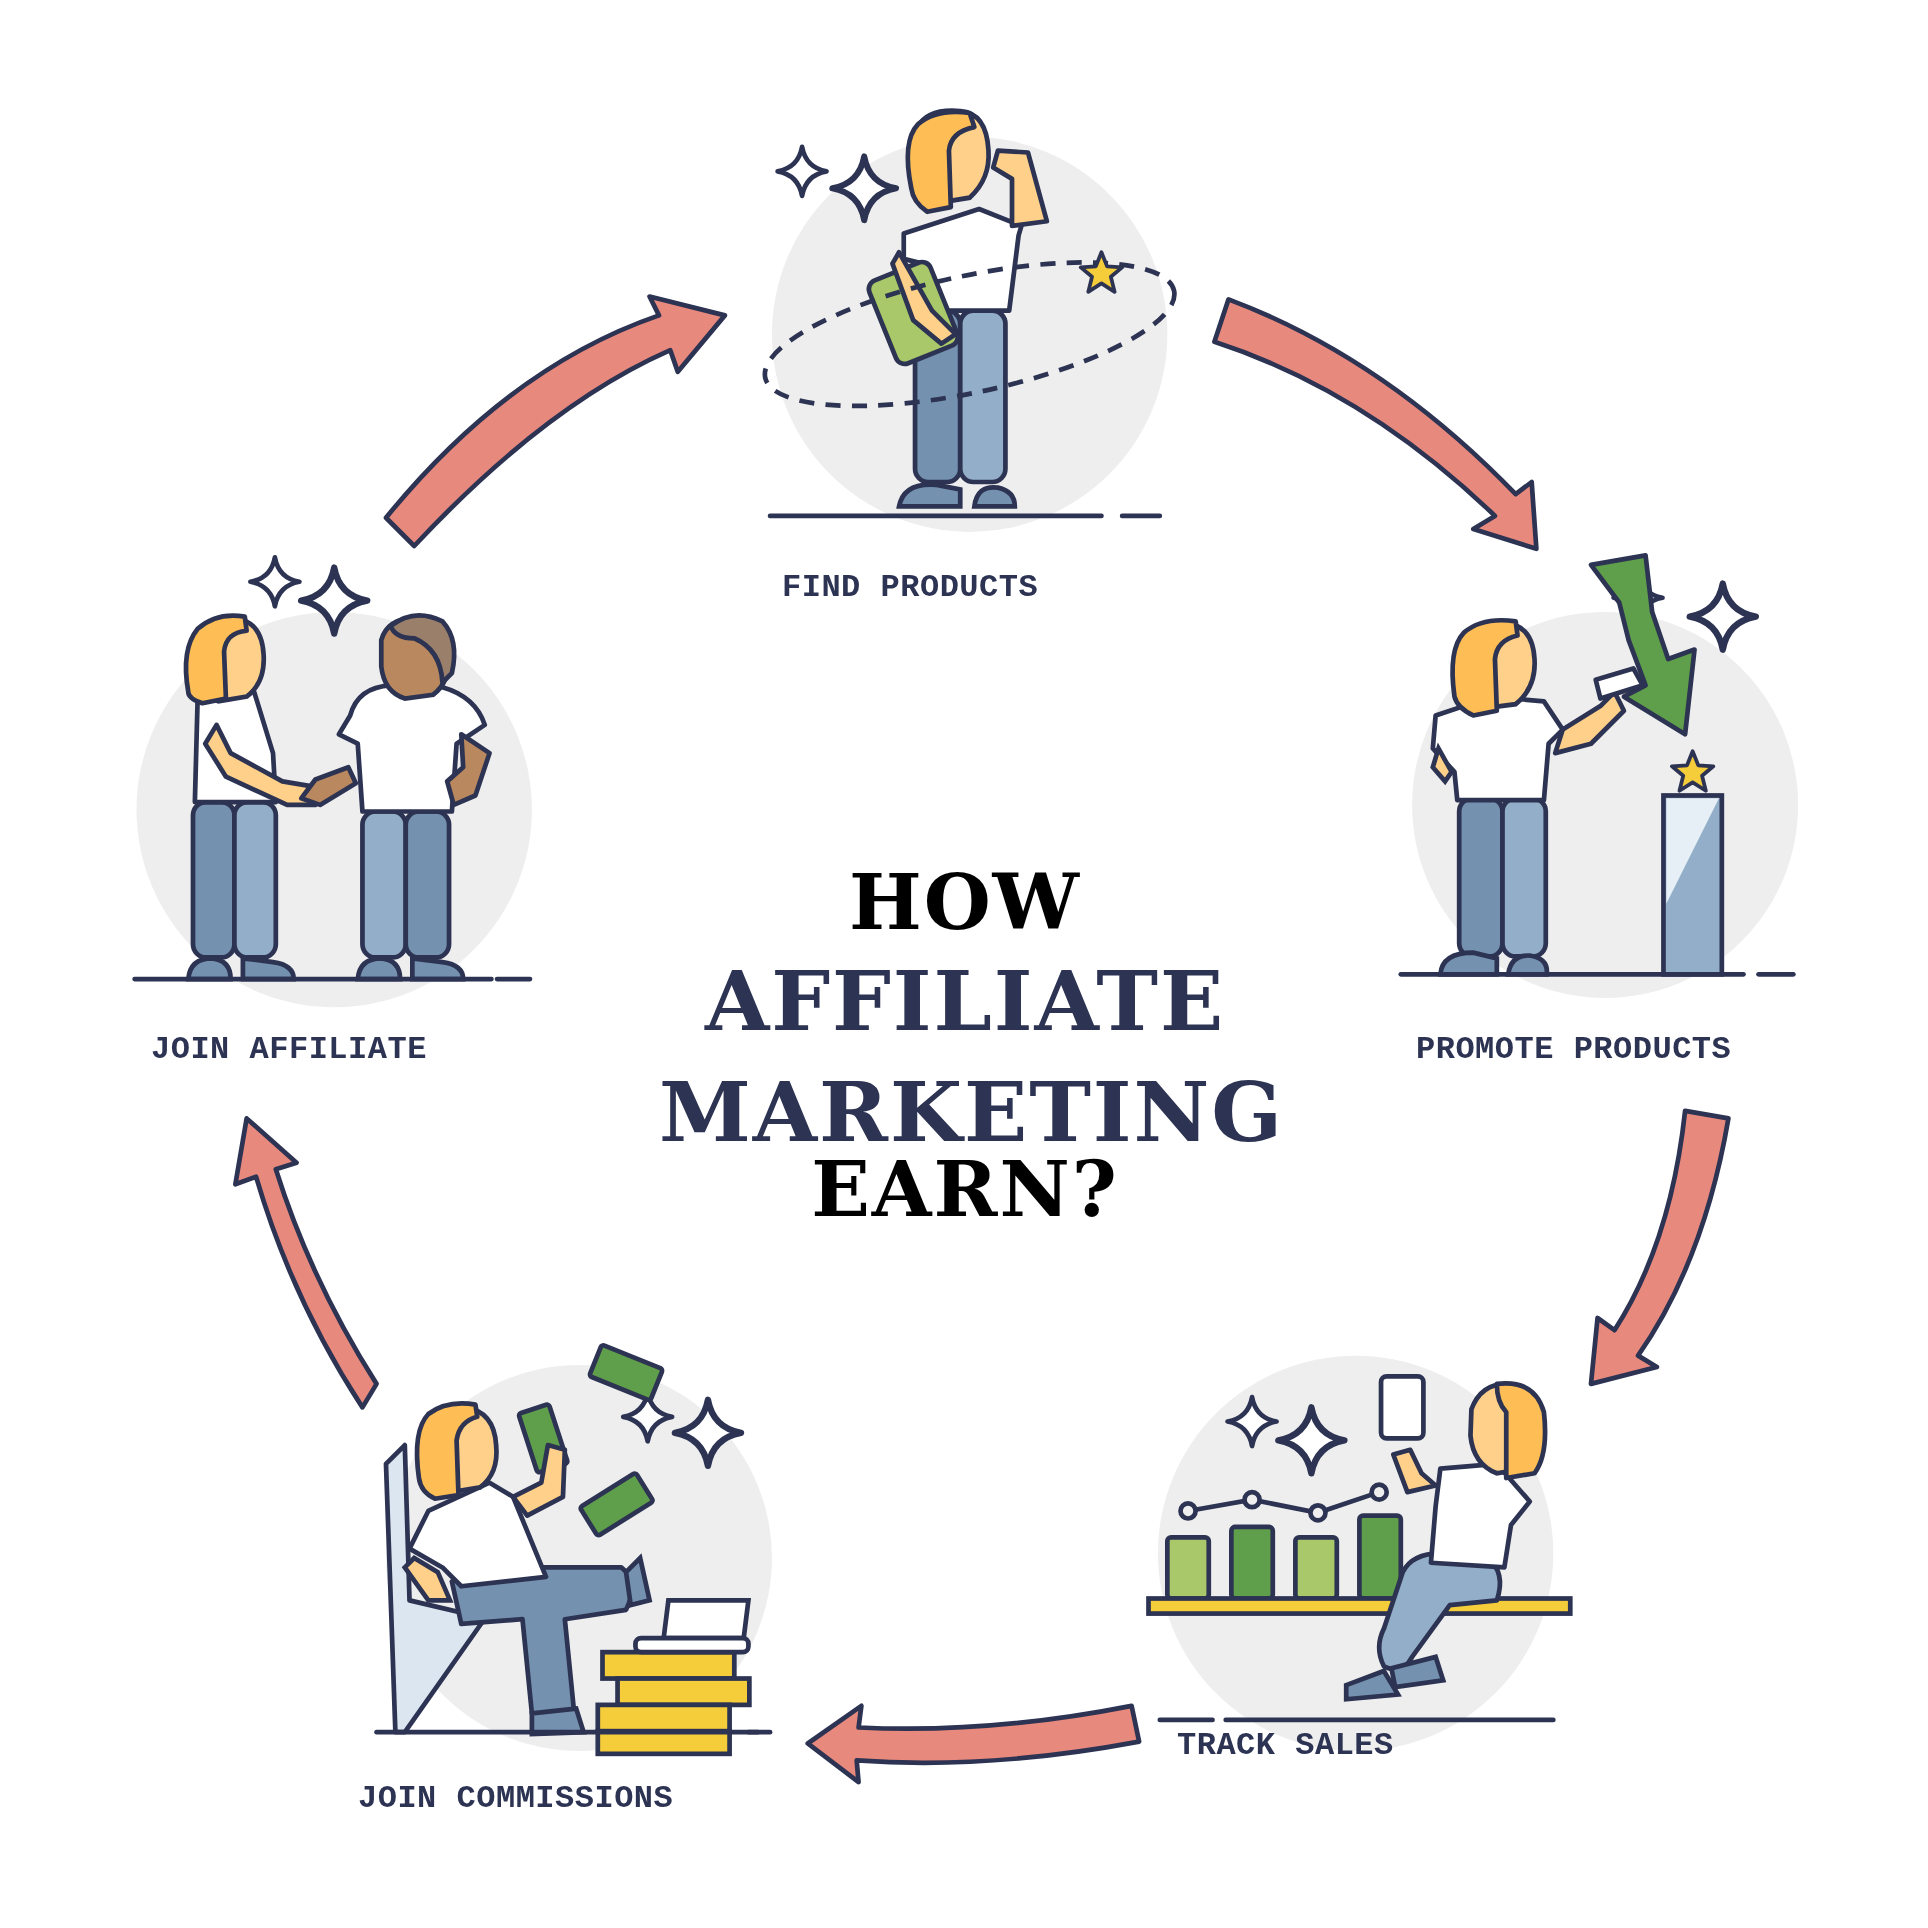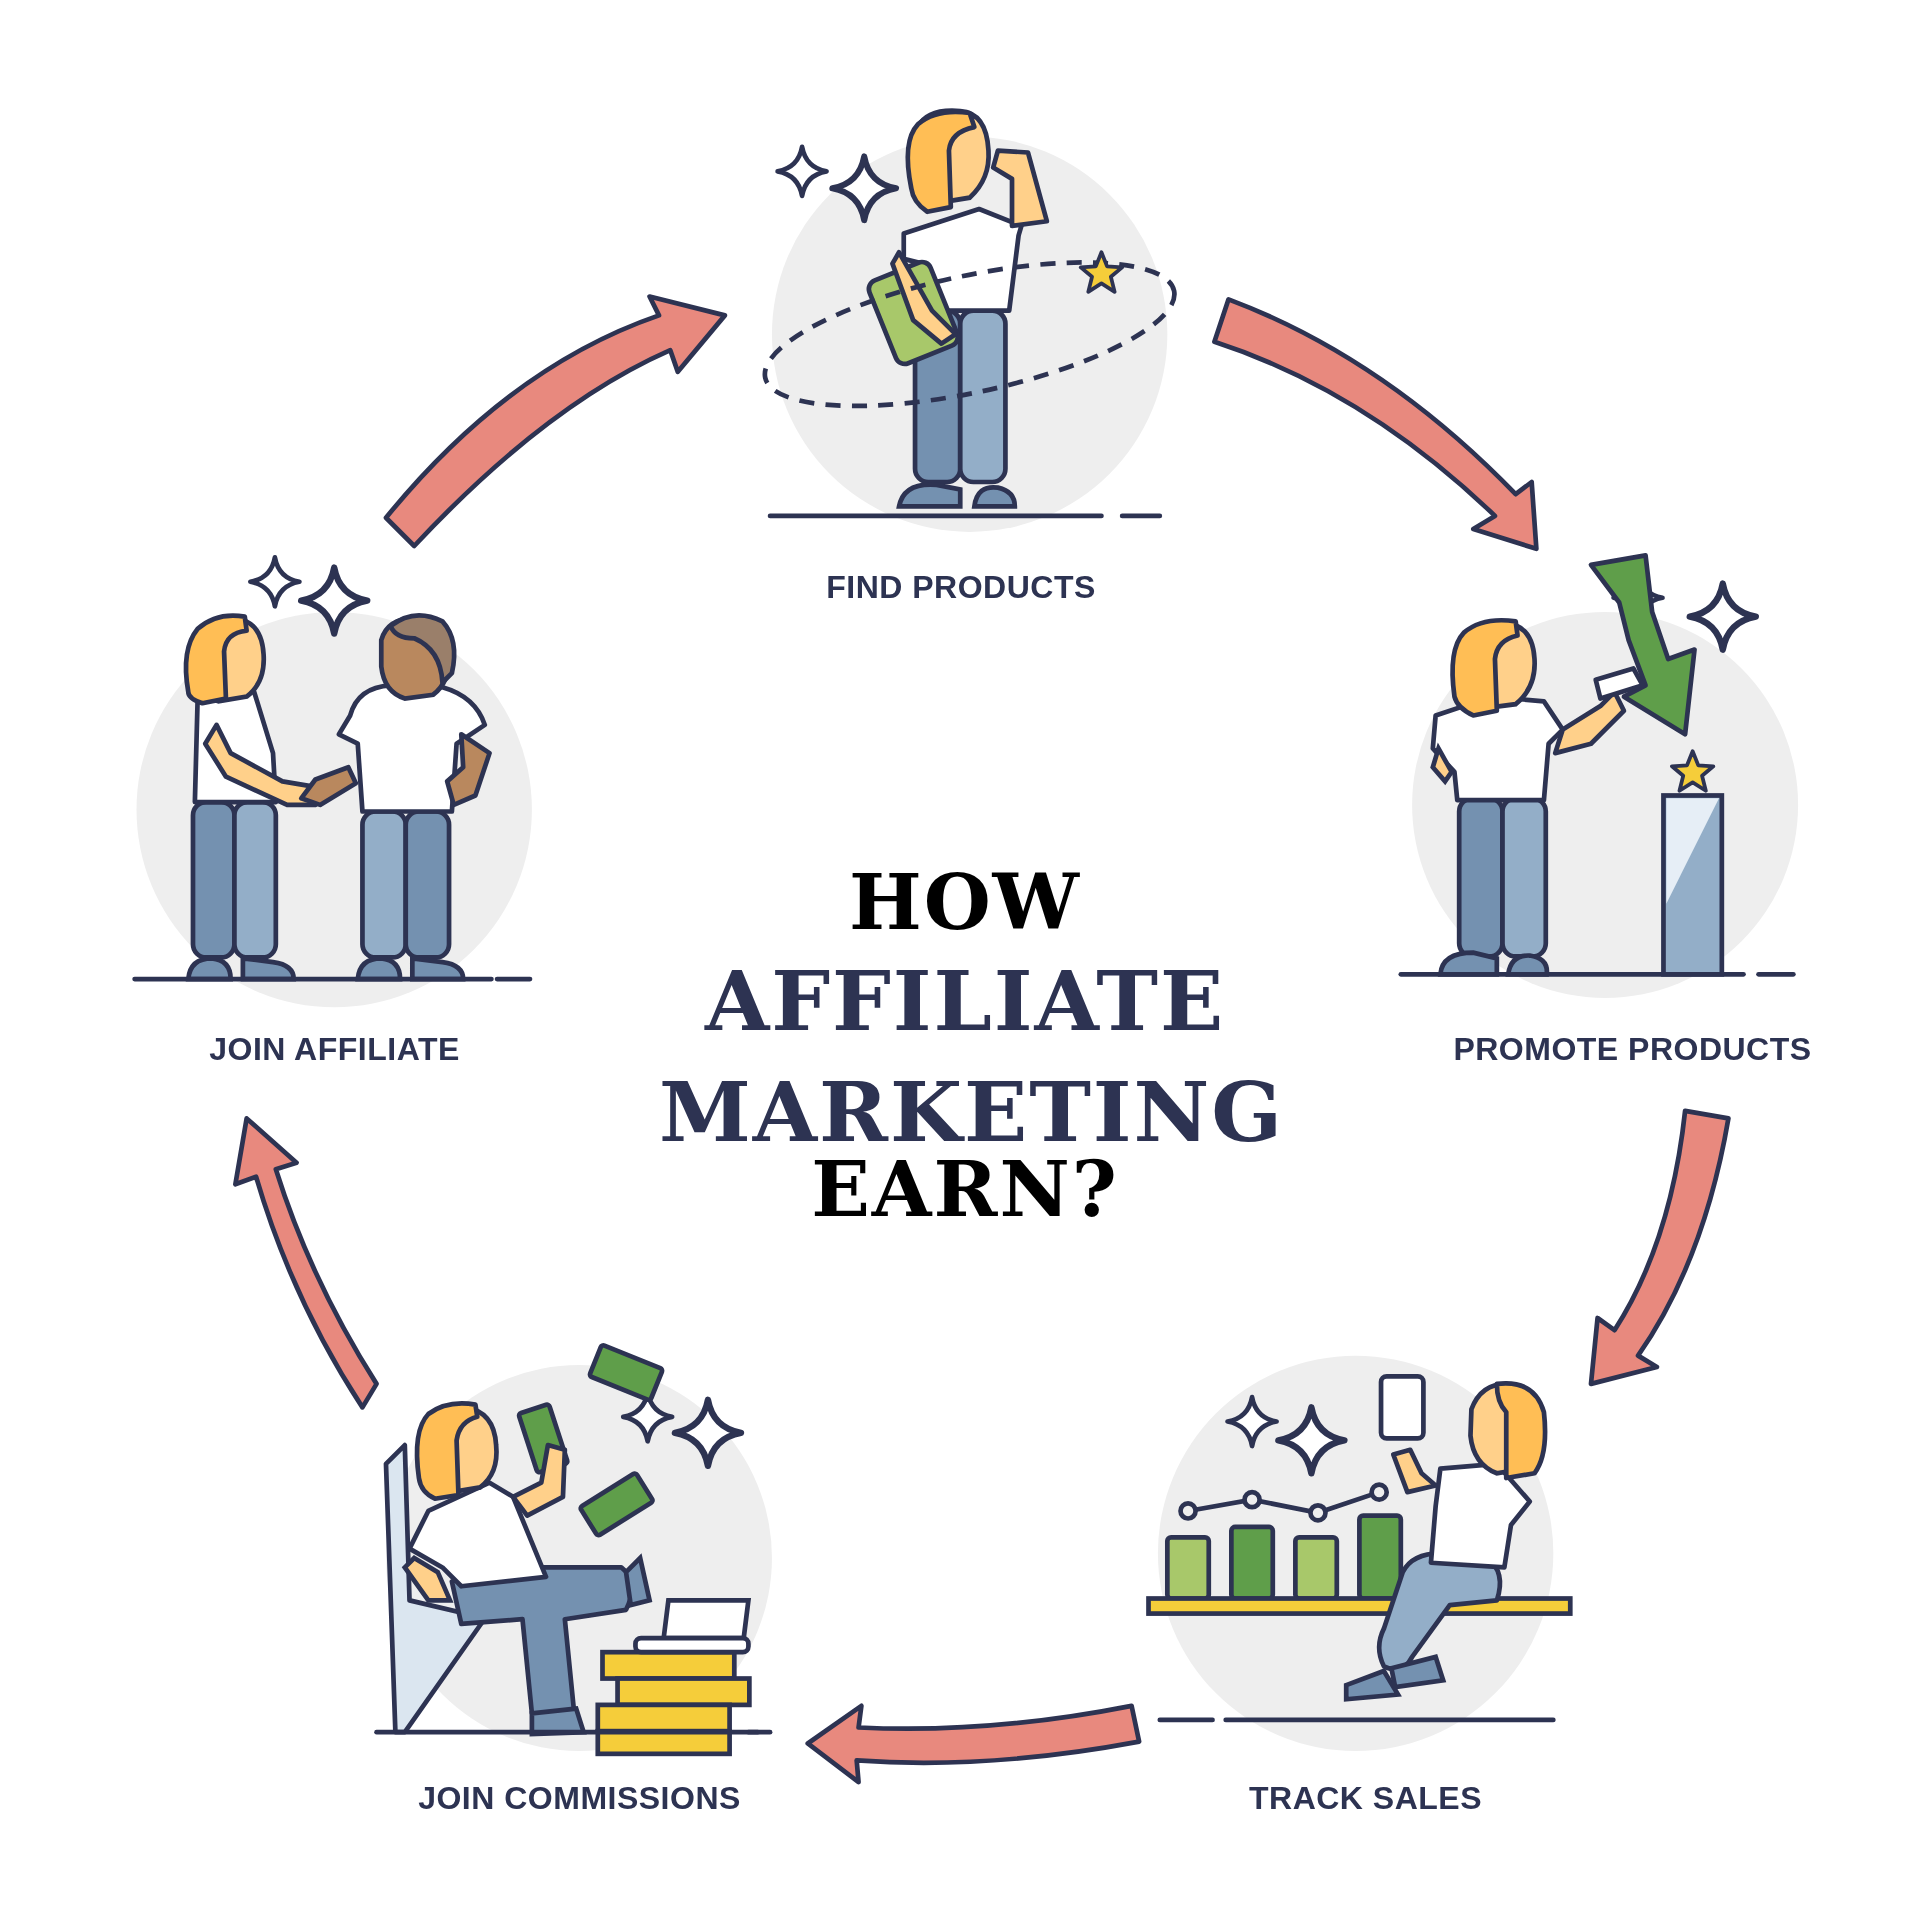--- a/index.html
+++ b/index.html
@@ -3,22 +3,22 @@
 <meta charset="utf-8">
 <style>
   html, body { margin:0; padding:0; background:#ffffff; }
   body { width:1928px; height:1928px; position:relative; overflow:hidden;
          font-family:"DejaVu Serif", "Liberation Serif", serif; }
   .layer { position:absolute; left:0; top:0; width:1928px; height:1928px; }
   .title { position:absolute; left:659px; width:612px; text-align:center;
            font-family:"DejaVu Serif", serif; font-weight:bold; letter-spacing:1.9px; line-height:1; }
   .t-light { color:#000000; font-size:77px; }
   .t-dark  { color:#2d3352; font-size:83px; }
-  .label { position:absolute; font-family:Liberation Sans, sans-serif; font-weight:bold;
-           font-size:32px; color:#2d3352; text-align:center; letter-spacing:0.5px; white-space:nowrap; }
+  .label { position:absolute; font-family:Liberation Mono, monospace; font-weight:bold;
+           font-size:32px; color:#2d3352; letter-spacing:0.5px; white-space:nowrap; }
 </style>
 </head>
 <body>
 
 <svg class="layer" viewBox="0 0 2048 2048">
   <defs>
     <g id="sparkle">
       <path d="M0,-26 Q4,-4 26,0 Q4,4 0,26 Q-4,4 -26,0 Q-4,-4 0,-26 Z" fill="#fff" stroke="#2d3352" stroke-width="5" stroke-linejoin="round"></path>
     </g>
     <g id="star">
@@ -204,16 +204,16 @@
 
 <div>
   <div class="title t-light" style="top:864px;">HOW</div>
   <div class="title t-dark" style="top:960px;">AFFILIATE</div>
   <div class="title t-dark" style="top:1055px;margin-top:16px;">MARKETING</div>
   <div class="title t-light" style="top:1151px;">EARN?</div>
 </div>
 
 <div class="label" style="left:782px; top:569px; width:358px;">FIND PRODUCTS</div>
 <div class="label" style="left:1416px; top:1031px; width:433px;">PROMOTE PRODUCTS</div>
-<div class="label" style="left:1177px; top:1780px; width:377px;">TRACK SALES</div>
+<div class="label" style="left:1177px; top:1727px; width:377px;">TRACK SALES</div>
 <div class="label" style="left:358px; top:1780px; width:443px;">JOIN COMMISSIONS</div>
 <div class="label" style="left:151px; top:1031px; width:367px;">JOIN AFFILIATE</div>
 
 
 </body></html>

